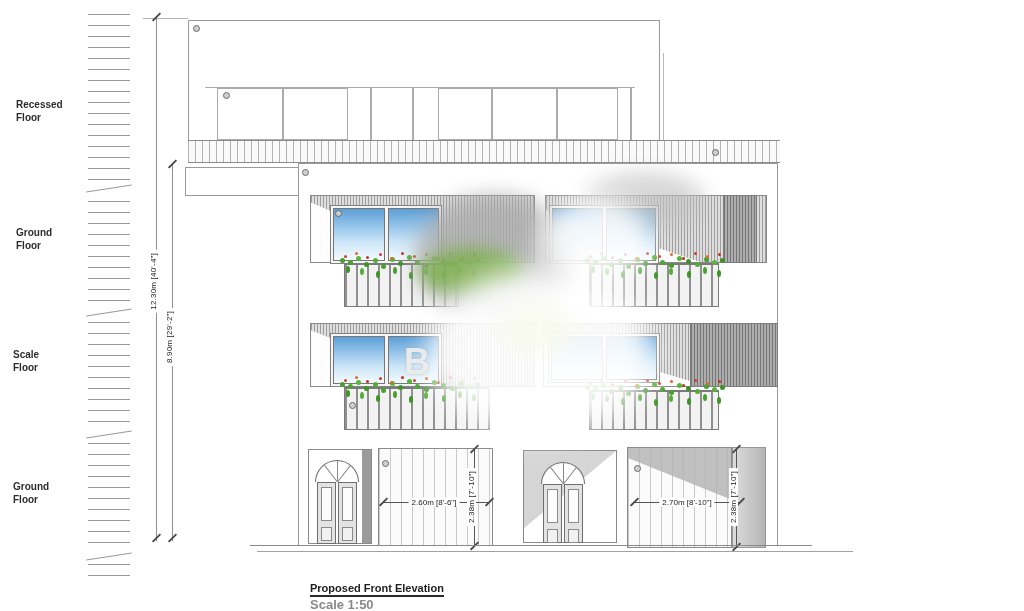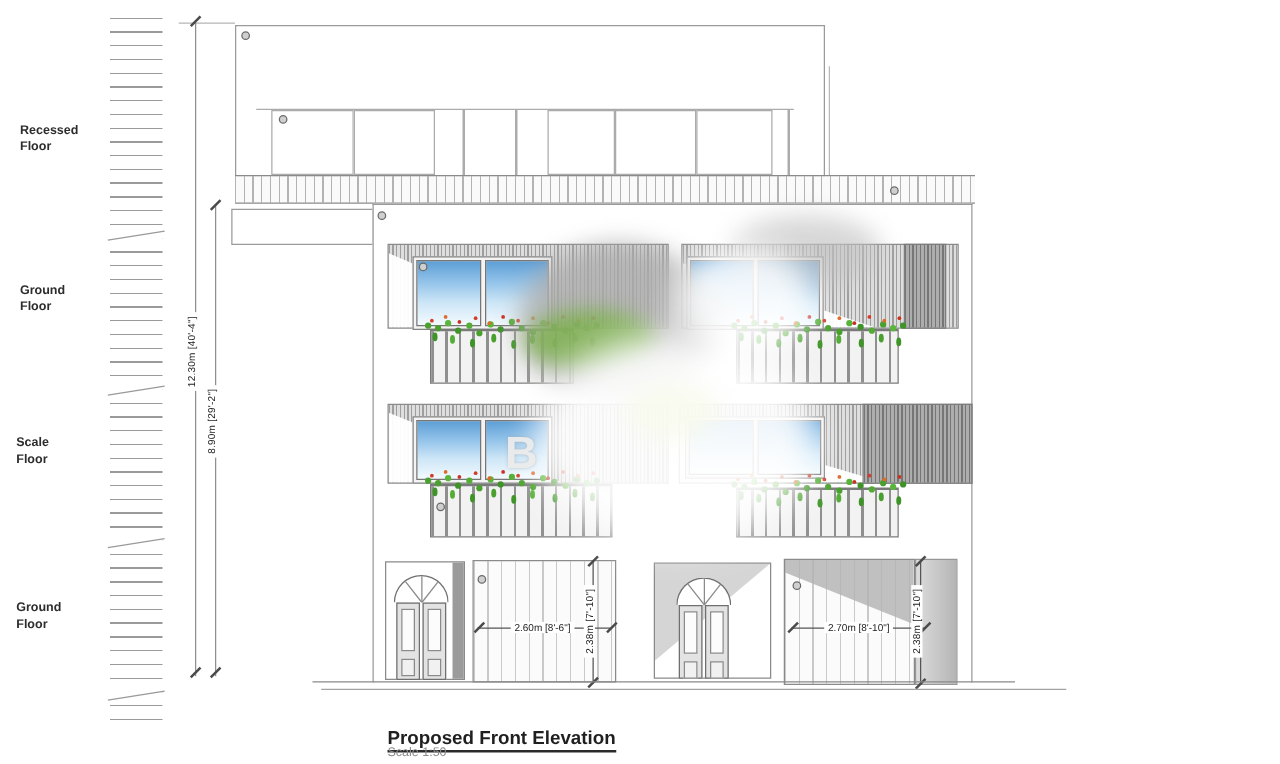--- a/index.html
+++ b/index.html
@@ -55,22 +55,22 @@
     border-radius:50% 50% 0 0/100% 100% 0 0;box-sizing:border-box;overflow:hidden;background:#fff;}
   .fan i{position:absolute;left:50%;bottom:0;width:1px;height:22px;background:#8a8a8a;transform-origin:bottom center;}
   .leaf{position:absolute;top:22px;width:19px;height:62px;border:1px solid #6f6f6f;background:#e3e3e3;box-sizing:border-box;}
   .leaf::before{content:"";position:absolute;left:3px;right:3px;top:4px;height:32px;background:#fcfcfc;border:1px solid #8a8a8a;}
   .leaf::after{content:"";position:absolute;left:3px;right:3px;top:44px;height:12px;background:#f1f1f1;border:1px solid #8a8a8a;}
   .marker{position:absolute;width:7px;height:7px;border-radius:50%;background:#cfcfcf;border:1px solid #6a6a6a;box-sizing:border-box;}
   
   .blob{position:absolute;border-radius:50%;filter:blur(10px);}
   .wm-text{position:absolute;font-weight:bold;color:rgba(238,238,238,.92);text-shadow:0 0 3px rgba(160,160,160,.55);letter-spacing:5px;}
   
-  .title{position:absolute;font-size:15px;font-weight:bold;color:#1f1f1f;border-bottom:2px solid #2a2a2a;padding-bottom:1px;}
-  .subtitle{position:absolute;font-size:10px;color:#8a8a8a;}
+  .title{position:absolute;font-size:11px;font-weight:bold;color:#1f1f1f;border-bottom:2px solid #2a2a2a;padding-bottom:1px;}
+  .subtitle{position:absolute;font-size:13px;color:#8a8a8a;font-weight:bold;}
   .street{position:absolute;height:1px;background:#8a8a8a;}
 </style>
 </head>
 <body>
 
 <div id="canvas">
 
   <div class="hatch-bar"></div>
   <div class="bar-break" style="top:182px;"></div>
   <div class="bar-break" style="top:306px;"></div>

